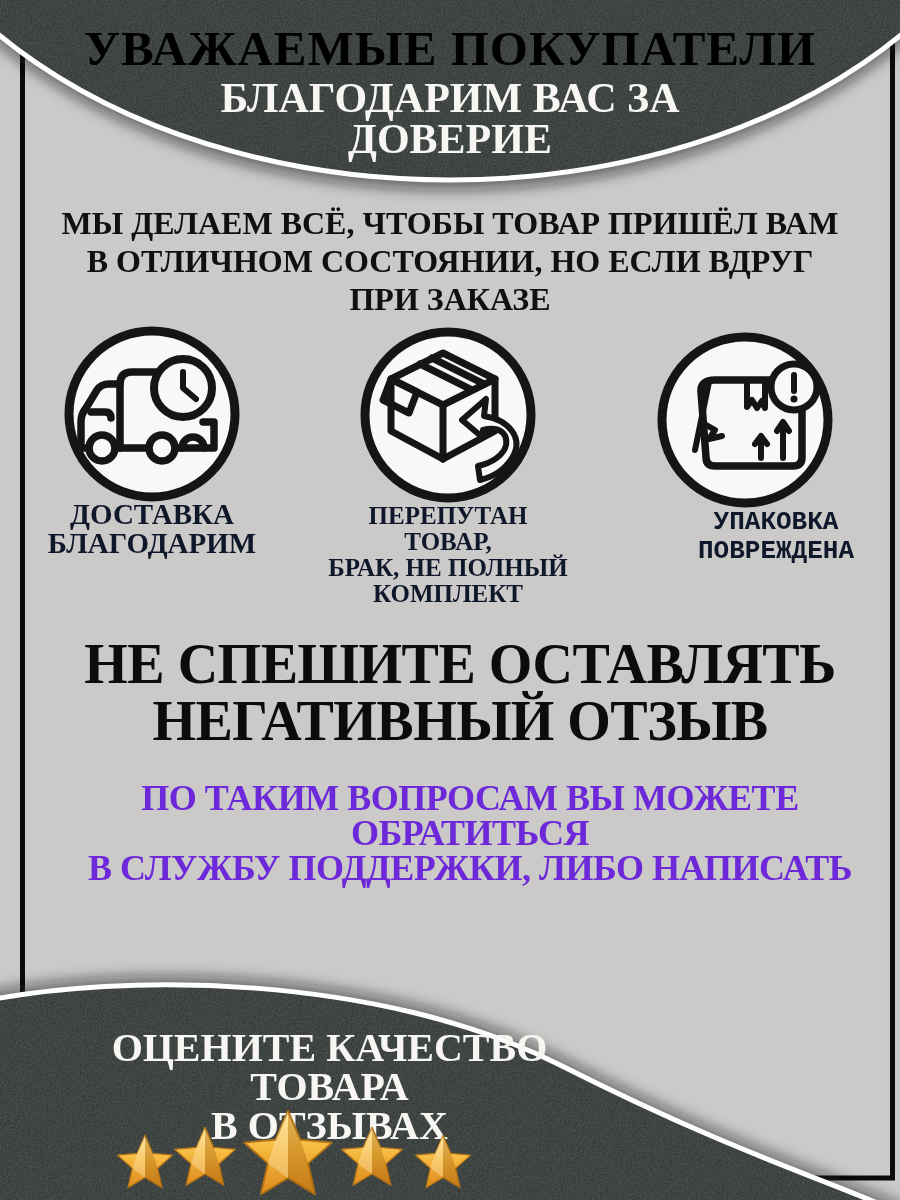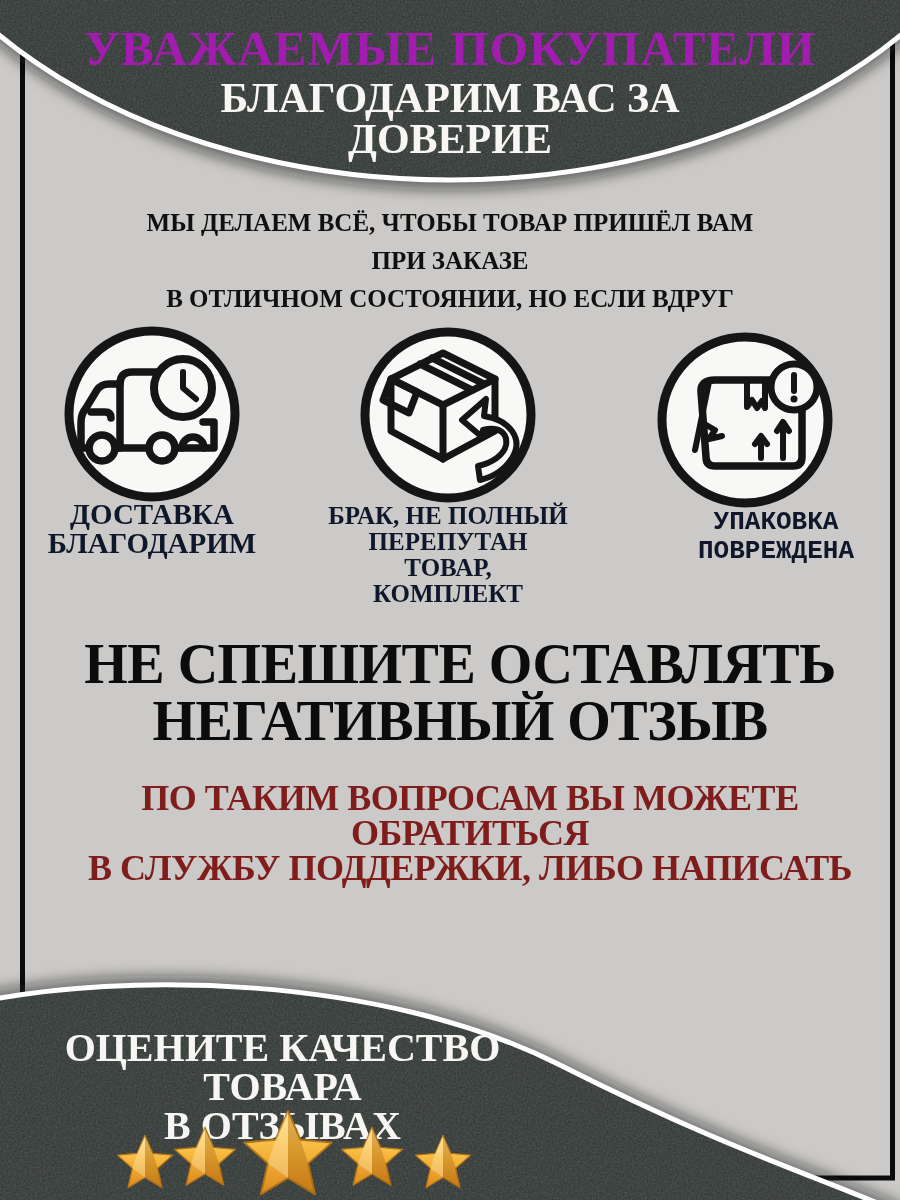--- a/index.html
+++ b/index.html
@@ -4,33 +4,33 @@
 <style>
   html,body{margin:0;padding:0;background:#ffffff;}
   .poster{
     position:relative;width:900px;height:1200px;overflow:hidden;
     background:#cbcac8;
     font-family:"Liberation Serif","DejaVu Serif",serif;
     font-weight:700;
   }
   .bg{position:absolute;left:0;top:0;width:900px;height:1200px;}
   .abs{position:absolute;left:0;right:0;text-align:center;font-weight:700;}
-  .title{top:24px;font-size:49px;line-height:50px;color:#a21caf;letter-spacing:1px;}
+  .title{top:24px;font-size:49px;line-height:50px;color:#000000;letter-spacing:1px;}
   .subtitle{top:78px;font-size:42px;line-height:41px;color:#f7f6f3;}
-  .intro{top:204px;font-size:25px;line-height:38px;color:#101010;}
+  .intro{top:204px;font-size:32px;line-height:38px;color:#101010;}
   .icon-box{position:absolute;width:180px;height:180px;}
   .icon-box svg{display:block;width:180px;height:180px;}
   .issue-label{position:absolute;width:240px;text-align:center;color:#0f172a;font-weight:700;}
   .label-1{left:32px;top:500px;font-size:29px;line-height:29px;}
   .label-2{left:328px;top:503px;font-size:25px;line-height:26px;}
   .label-3{left:656px;top:508px;font-size:26px;line-height:29px;font-family:Liberation Mono, monospace;}
   .headline{top:636px;font-size:56px;line-height:57px;letter-spacing:-0.5px;color:#0c0c0c;padding-left:20px;}
-  .support{top:781px;font-size:36px;line-height:35px;letter-spacing:-0.5px;color:#7f1d1d;padding-left:40px;}
+  .support{top:781px;font-size:36px;line-height:35px;letter-spacing:-0.5px;color:#6d28d9;padding-left:40px;}
   .footer-text{position:absolute;left:0;top:1028px;width:565px;text-align:center;
-    font-size:40px;line-height:39px;color:#f7f6f3;font-weight:700;}
+    font-size:40px;line-height:39px;color:#f7f6f3;font-weight:700;padding-left:47px;}
   .star{position:absolute;}
 </style>
 </head>
 <body>
 
 <div class="poster">
 
   <svg class="bg" viewBox="0 0 900 1200">
     <defs>
       <filter id="soft" x="-30%" y="-30%" width="160%" height="160%">
@@ -68,22 +68,22 @@
   </svg>
 
   <div class="abs title">УВАЖАЕМЫЕ ПОКУПАТЕЛИ</div>
   <div class="abs subtitle">
     <div>БЛАГОДАРИМ ВАС ЗА</div>
     <div>ДОВЕРИЕ</div>
   </div>
 
   <div class="abs intro">
     <div>МЫ ДЕЛАЕМ ВСЁ, ЧТОБЫ ТОВАР ПРИШЁЛ ВАМ</div>
+    <div>В ОТЛИЧНОМ СОСТОЯНИИ, НО ЕСЛИ ВДРУГ</div>
     <div>ПРИ ЗАКАЗЕ</div>
-    <div>В ОТЛИЧНОМ СОСТОЯНИИ, НО ЕСЛИ ВДРУГ</div>
   </div>
 
   <div class="icon-box" style="left:62px;top:324px;">
     <svg viewBox="0 0 180 180">
       <circle cx="90" cy="90" r="83" fill="#f8f8f6" stroke="#151515" stroke-width="9"></circle>
       <g fill="none" stroke="#151515" stroke-width="7.5" stroke-linecap="round" stroke-linejoin="round">
         <path d="M58,124 V60 Q58,48 70,48 H100"></path>
         <path d="M19,124 V98 Q19,90 24,84 L35,66 Q39,60 47,60 H58"></path>
         <path d="M29,88 H43 Q49,88 49,94"></path>
         <path d="M19,124 H26"></path>
@@ -128,22 +128,22 @@
       <path d="M139,45 V61" fill="none" stroke="#151515" stroke-width="6" stroke-linecap="round"></path>
       <circle cx="139" cy="69" r="3.5" fill="#151515"></circle>
     </svg>
   </div>
 
   <div class="issue-label label-1">
     <div>ДОСТАВКА</div>
     <div>БЛАГОДАРИМ</div>
   </div>
   <div class="issue-label label-2">
+    <div>ПЕРЕПУТАН ТОВАР,</div>
     <div>БРАК, НЕ ПОЛНЫЙ</div>
-    <div>ПЕРЕПУТАН ТОВАР,</div>
     <div>КОМПЛЕКТ</div>
   </div>
   <div class="issue-label label-3">
     <div>УПАКОВКА</div>
     <div>ПОВРЕЖДЕНА</div>
   </div>
 
   <div class="abs headline">
     <div>НЕ СПЕШИТЕ ОСТАВЛЯТЬ</div>
     <div>НЕГАТИВНЫЙ ОТЗЫВ</div>

